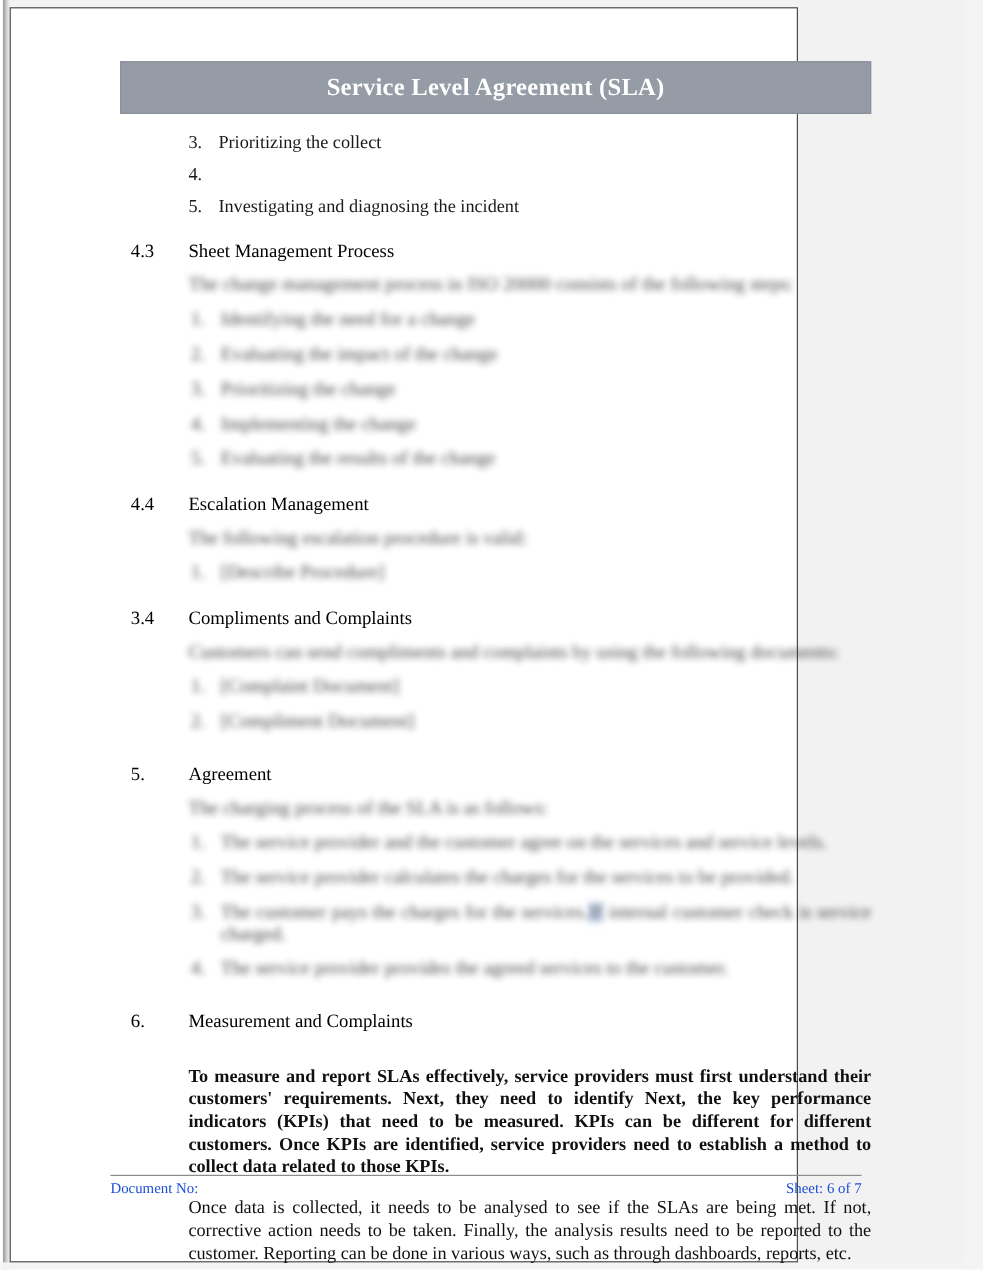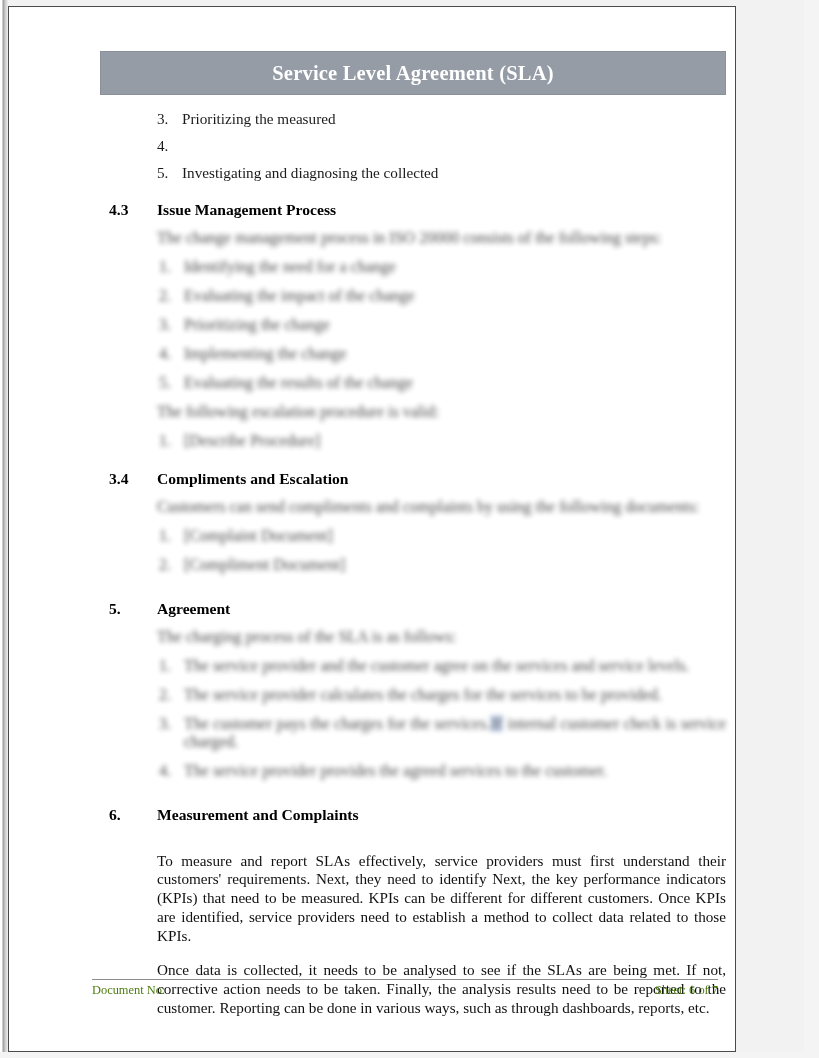--- a/index.html
+++ b/index.html
@@ -24,21 +24,21 @@
   #page-shadow-left {
     position: absolute;
     left: 0; top: 0;
     width: 8px; height: 1058px;
     background: linear-gradient(to right, #ffffff 0px, #ffffff 2px, #9a9a9a 3px, #c9c9c9 5px, #efefef 8px);
   }
   #page {
     position: absolute;
     left: 8px;
     top: 6px;
-    width: 728px;
+    width: 657px;
     height: 1046px;
     background: #ffffff;
     border: 1px solid #4a4a4a;
     box-sizing: border-box;
   }
   #page-right-edge {
     position: absolute;
     left: 804px; top: 0;
     width: 15px; height: 1058px;
     background: #f4f4f4;
@@ -95,21 +95,21 @@
     margin-left: 57px;
     text-align: left;
   }
   .num-item .txt { flex: 1; }
 
   
   .heading-row {
     display: flex;
     margin-top: 20px;
     margin-bottom: 10px;
-    font-weight: bold;
+    font-weight: normal;
     font-size: 15.6px;
   }
   .heading-row .h-num {
     width: 48px;
     flex: 0 0 48px;
     margin-left: 9px;
   }
   .heading-row .h-title { flex: 1; }
 
   
@@ -146,31 +146,31 @@
 
   
   .para {
     margin-left: 57px;
     margin-top: 5px;
     font-size: 15.2px;
     line-height: 1.24;
     text-align: justify;
     color: #101010;
   }
-  .para:first-of-type { margin-top: 28px; }
+  .para:first-of-type { margin-top: 28px; font-weight: bold; }
 
   
   .footer {
     position: absolute;
     left: 91px;
     top: 978px;
     width: 626px;
     border-top: 1.4px solid #8c8c8c;
     padding-top: 3px;
-    color: #4d7c0f;
+    color: #1d4ed8;
     font-size: 12.4px;
     line-height: 1.22;
   }
   .footer-row {
     display: flex;
     justify-content: space-between;
   }
 </style>
 </head>
 <body>
@@ -184,34 +184,34 @@
 
     <div class="doc-body">
 
       <div class="title-band">
         <span class="title-band-text">Service Level Agreement (SLA)</span>
       </div>
 
       <div class="content">
         <div class="num-item">
           <span class="num">3.</span>
-          <span class="txt">Prioritizing the measured</span>
+          <span class="txt">Prioritizing the collect</span>
         </div>
         <div class="num-item">
           <span class="num">4.</span>
         </div>
         <div class="num-item">
           <span class="num">5.</span>
-          <span class="txt">Investigating and diagnosing the collected</span>
+          <span class="txt">Investigating and diagnosing the incident</span>
         </div>
       </div>
 
       <div class="heading-row">
         <span class="h-num">4.3</span>
-        <span class="h-title">Issue Management Process</span>
+        <span class="h-title">Sheet Management Process</span>
       </div>
       <div class="blurred">
         <div class="intro">The change management process in ISO 20000 consists of the following steps:</div>
         <div class="b-item">
           <span class="num">1.</span>
           <span class="txt">Identifying the need for a change</span>
         </div>
         <div class="b-item">
           <span class="num">2.</span>
           <span class="txt">Evaluating the impact of the change</span>
@@ -223,31 +223,35 @@
         <div class="b-item">
           <span class="num">4.</span>
           <span class="txt">Implementing the change</span>
         </div>
         <div class="b-item">
           <span class="num">5.</span>
           <span class="txt">Evaluating the results of the change</span>
         </div>
       </div>
 
+      <div class="heading-row">
+        <span class="h-num">4.4</span>
+        <span class="h-title">Escalation Management</span>
+      </div>
       <div class="blurred">
         <div class="intro">The following escalation procedure is valid:</div>
         <div class="b-item">
           <span class="num">1.</span>
           <span class="txt">[Describe Procedure]</span>
         </div>
       </div>
 
       <div class="heading-row">
         <span class="h-num">3.4</span>
-        <span class="h-title">Compliments and Escalation</span>
+        <span class="h-title">Compliments and Complaints</span>
       </div>
       <div class="blurred">
         <div class="intro">Customers can send compliments and complaints by using the following documents:</div>
         <div class="b-item">
           <span class="num">1.</span>
           <span class="txt">[Complaint Document]</span>
         </div>
         <div class="b-item">
           <span class="num">2.</span>
           <span class="txt">[Compliment Document]</span>

